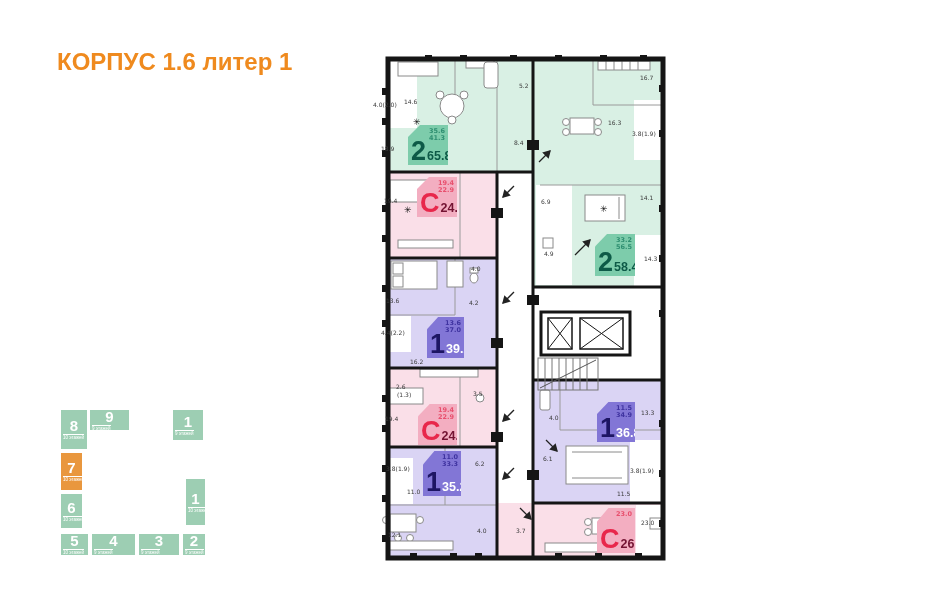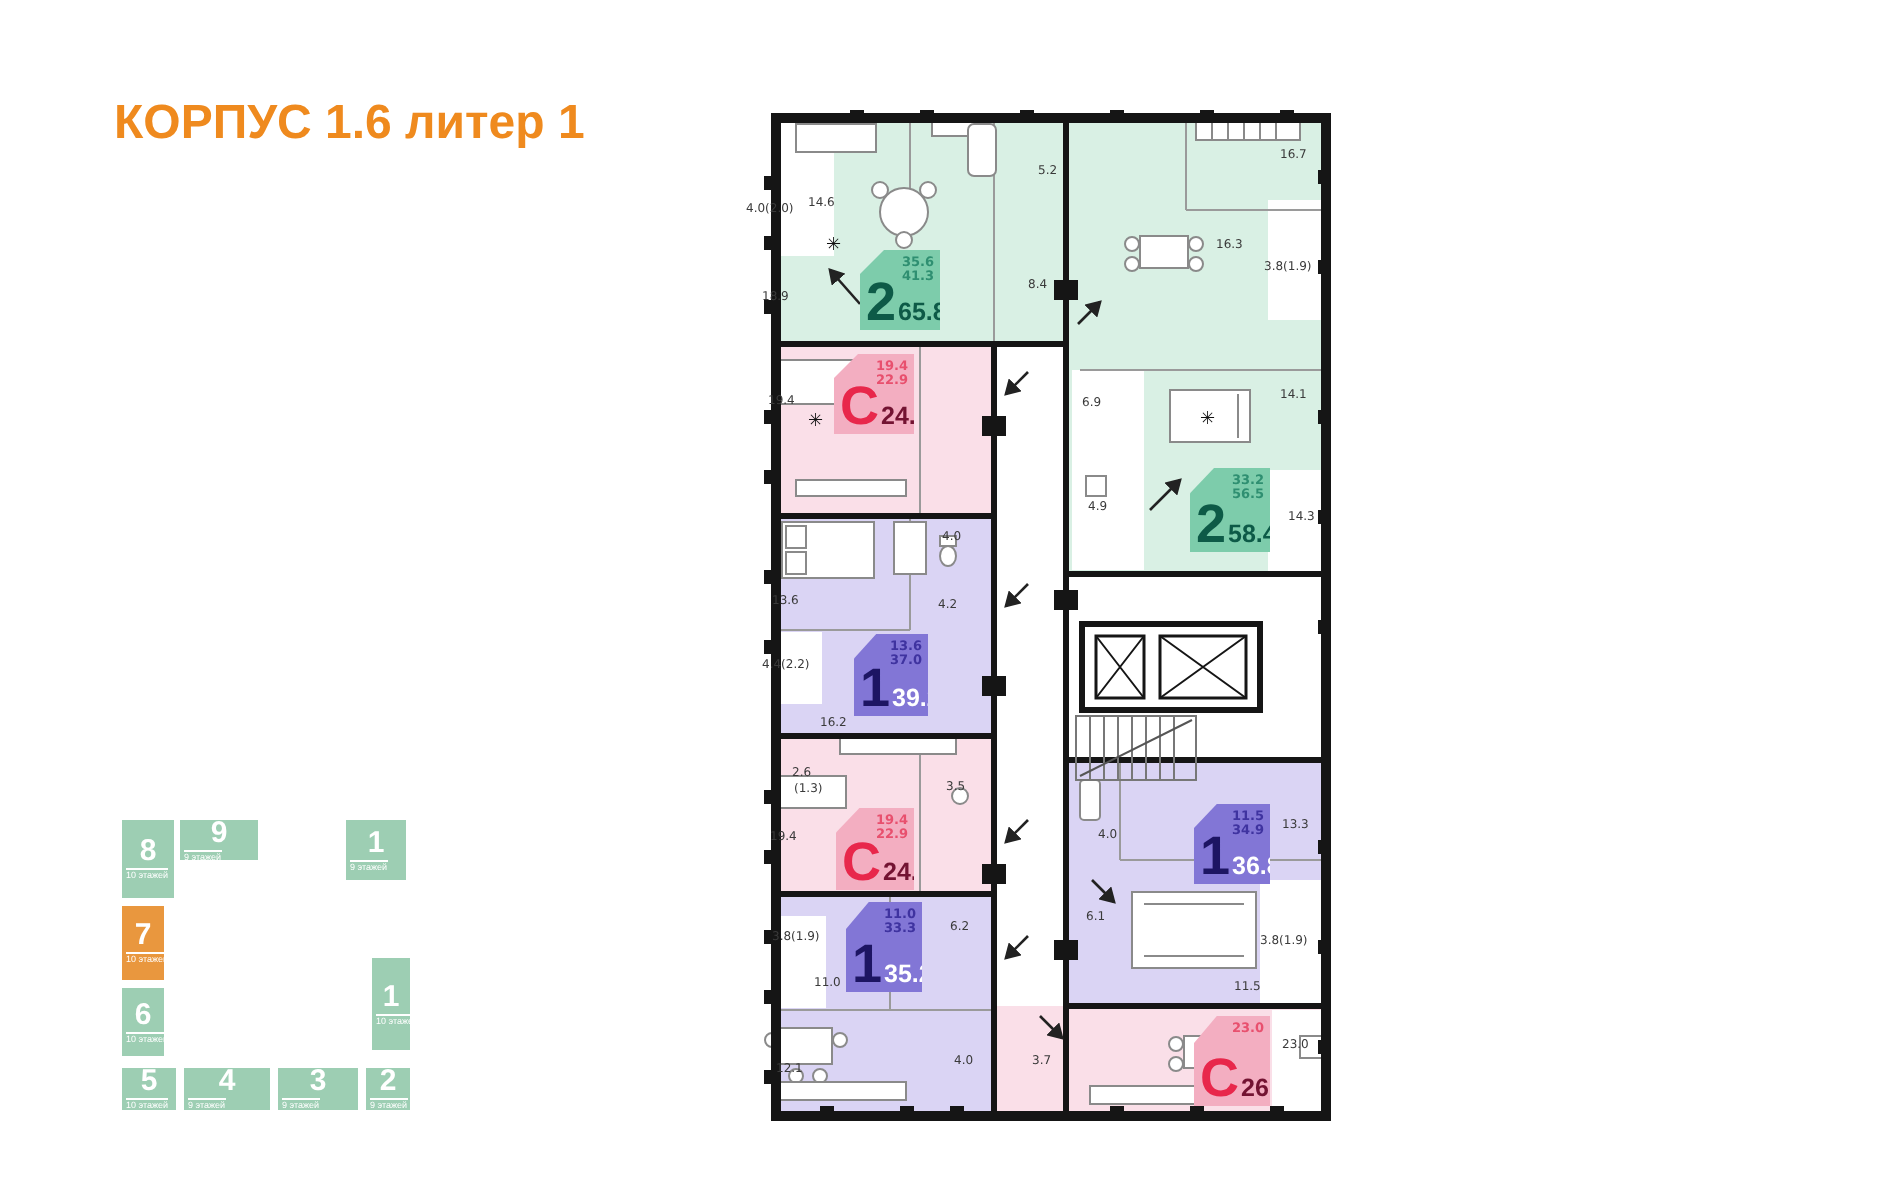--- a/index.html
+++ b/index.html
@@ -264,21 +264,21 @@
         <rect x="640" y="55" width="7" height="5"></rect>
       <rect x="410" y="553" width="7" height="5"></rect>
         <rect x="450" y="553" width="7" height="5"></rect>
       <rect x="475" y="553" width="7" height="5"></rect>
         <rect x="555" y="553" width="7" height="5"></rect>
       <rect x="595" y="553" width="7" height="5"></rect>
         <rect x="635" y="553" width="7" height="5"></rect>
     </g>
   </svg>
 
-  <div class="badge green" style="left:430px;top:125px;width:40px;height:40px;">
+  <div class="badge green" style="left:408px;top:125px;width:40px;height:40px;">
     <span class="bsub"><span>35.6</span><br><span>41.3</span></span>
     <span class="bmain">
         <span class="btype">2</span>
         <span class="barea">65.8</span>
       </span>
   </div>
   <div class="badge pink" style="left:417px;top:177px;width:40px;height:40px;">
     <span class="bsub"><span>19.4</span><br><span>22.9</span></span>
     <span class="bmain">
         <span class="btype">С</span>

